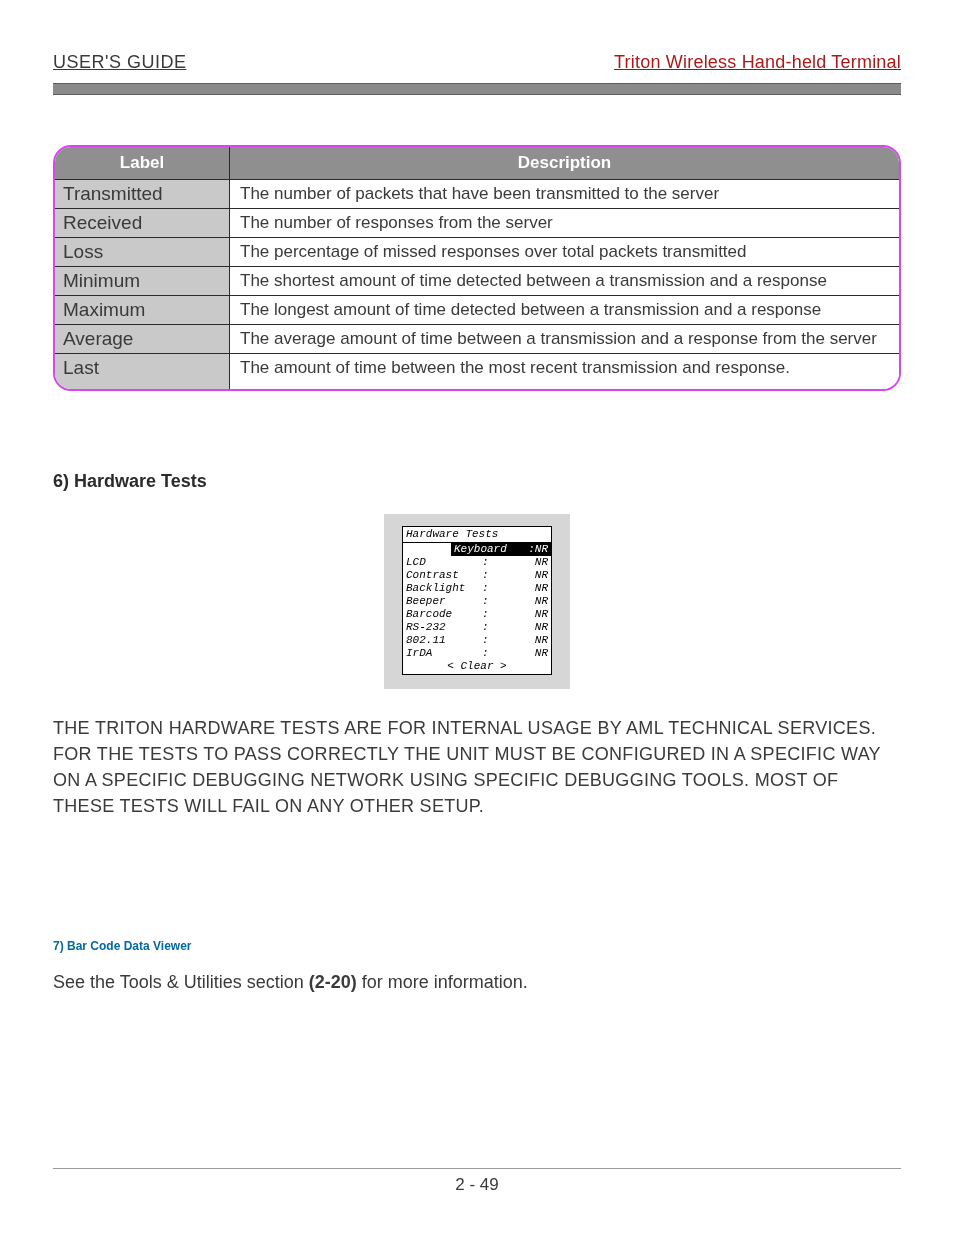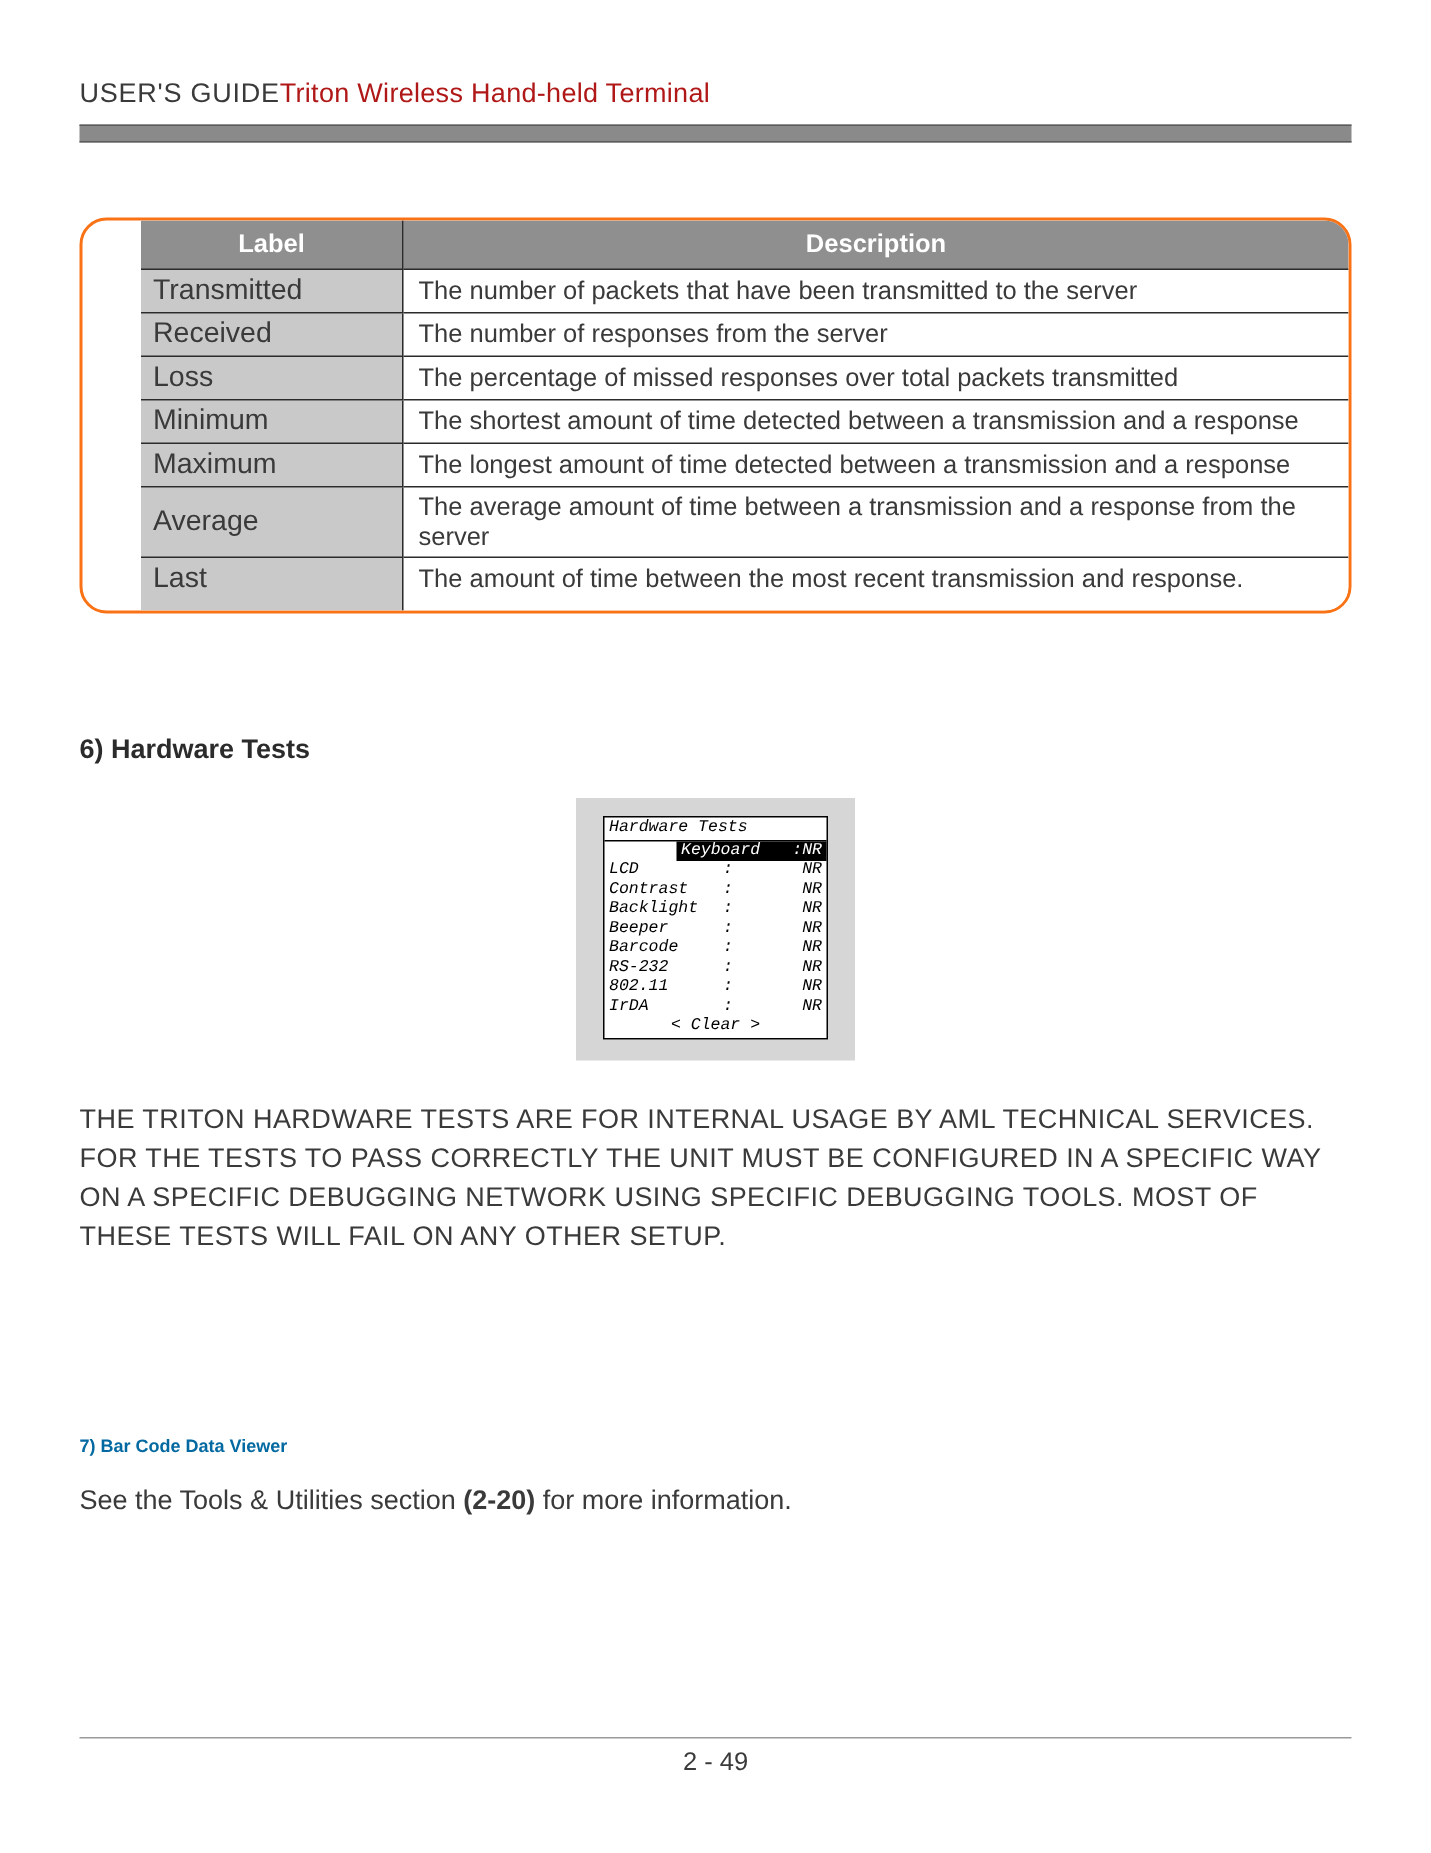--- a/index.html
+++ b/index.html
@@ -16,22 +16,24 @@
     position: relative;
     box-sizing: border-box;
   }
   .header {
     position: relative;
     padding: 52px 53px 0 53px;
     box-sizing: border-box;
   }
   .header-row {
     display: flex;
+    justify-content: space-between;
     align-items: baseline;
     font-size: 18px;
+    text-decoration: underline;
   }
   .header-left {
     color: #3a3a3a;
     letter-spacing: 0.5px;
   }
   .header-right {
     color: #b01818;
     letter-spacing: 0.2px;
   }
   .rule {
@@ -41,24 +43,23 @@
     border-top: 1px solid #5c5c5c;
     border-bottom: 1px solid #5c5c5c;
   }
   .content {
     padding: 50px 53px 0 53px;
     box-sizing: border-box;
   }
 
   
   .tbl-wrap {
-    border: 2px solid #f97316;
+    border: 2px solid #d946ef;
     border-radius: 18px;
     overflow: hidden;
-    padding-left: 39px;
   }
   table.desc {
     width: 100%;
     border-collapse: collapse;
     font-size: 17px;
   }
   table.desc th {
     background: #8f8f8f;
     color: #ffffff;
     font-weight: bold;
@@ -170,21 +171,21 @@
     font-size: 18px;
     line-height: 26px;
     color: #3a3a3a;
   }
   .para2 b {
     font-weight: bold;
   }
 
   .footer {
     position: absolute;
-    bottom: 50px;
+    bottom: 40px;
     left: 0;
     right: 0;
     border-top: 1px solid #9a9a9a;
     text-align: center;
     padding-top: 6px;
     font-size: 17px;
     color: #3a3a3a;
     margin: 0 53px;
   }
 </style>

